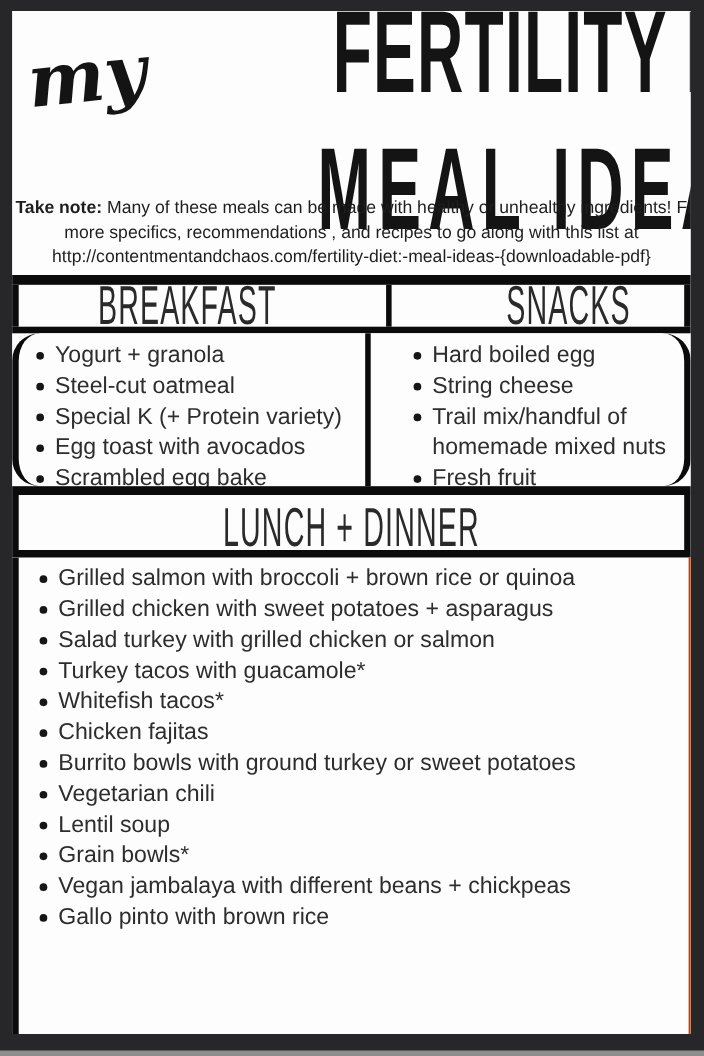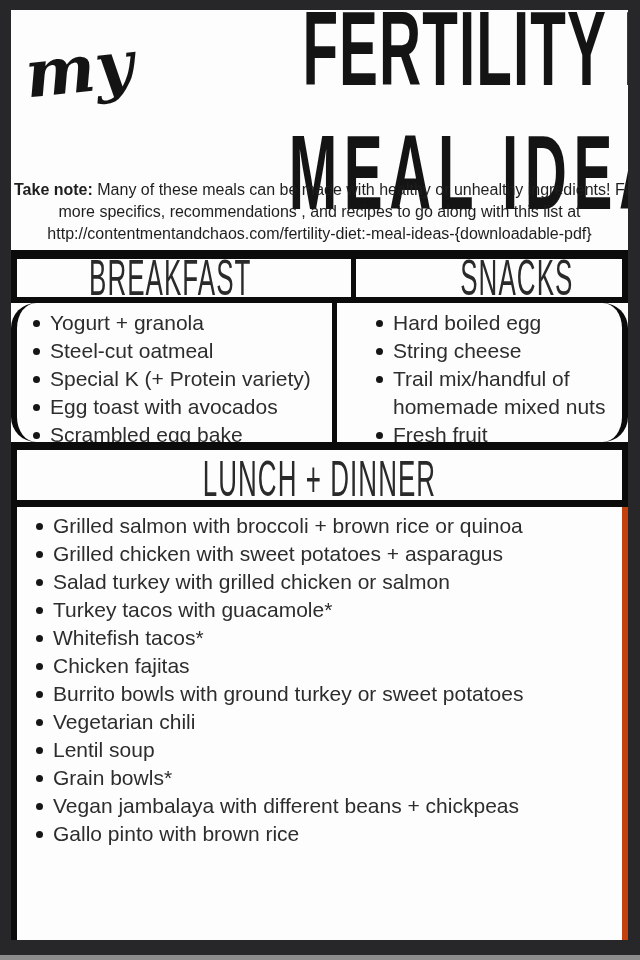--- a/index.html
+++ b/index.html
@@ -63,21 +63,21 @@
   .li{display:flex;align-items:flex-start;font-size:21px;line-height:28px;color:#2d2d2d;}
   .dot{flex:none;width:7px;height:7px;border-radius:50%;background:#161616;margin:11px 10px 0 7px;}
   .list.breakfast .li-text{white-space:nowrap;}
 
   .lunch-header{
     height:50px;flex:none;display:flex;justify-content:center;
     border-left:6px solid #0b0b0b;border-right:6px solid #0b0b0b;background:#fdfdfd;
   }
   .lunch-box{
     flex:1;display:flex;flex-direction:column;min-height:0;
-    border-left:6px solid #0b0b0b;border-right:6px solid #c2410c;background:#fdfdfd;
+    border-left:6px solid #0b0b0b;border-right:2px solid #c2410c;background:#fdfdfd;
     padding-top:5px;
   }
   .lunch-box .dot{margin-left:19px;}
   .footnote{
     margin-top:auto;font-size:13px;color:#242424;
     padding:0 4px 4px 12px;white-space:nowrap;overflow:hidden;
   }
 </style>
 </head>
 <body>

